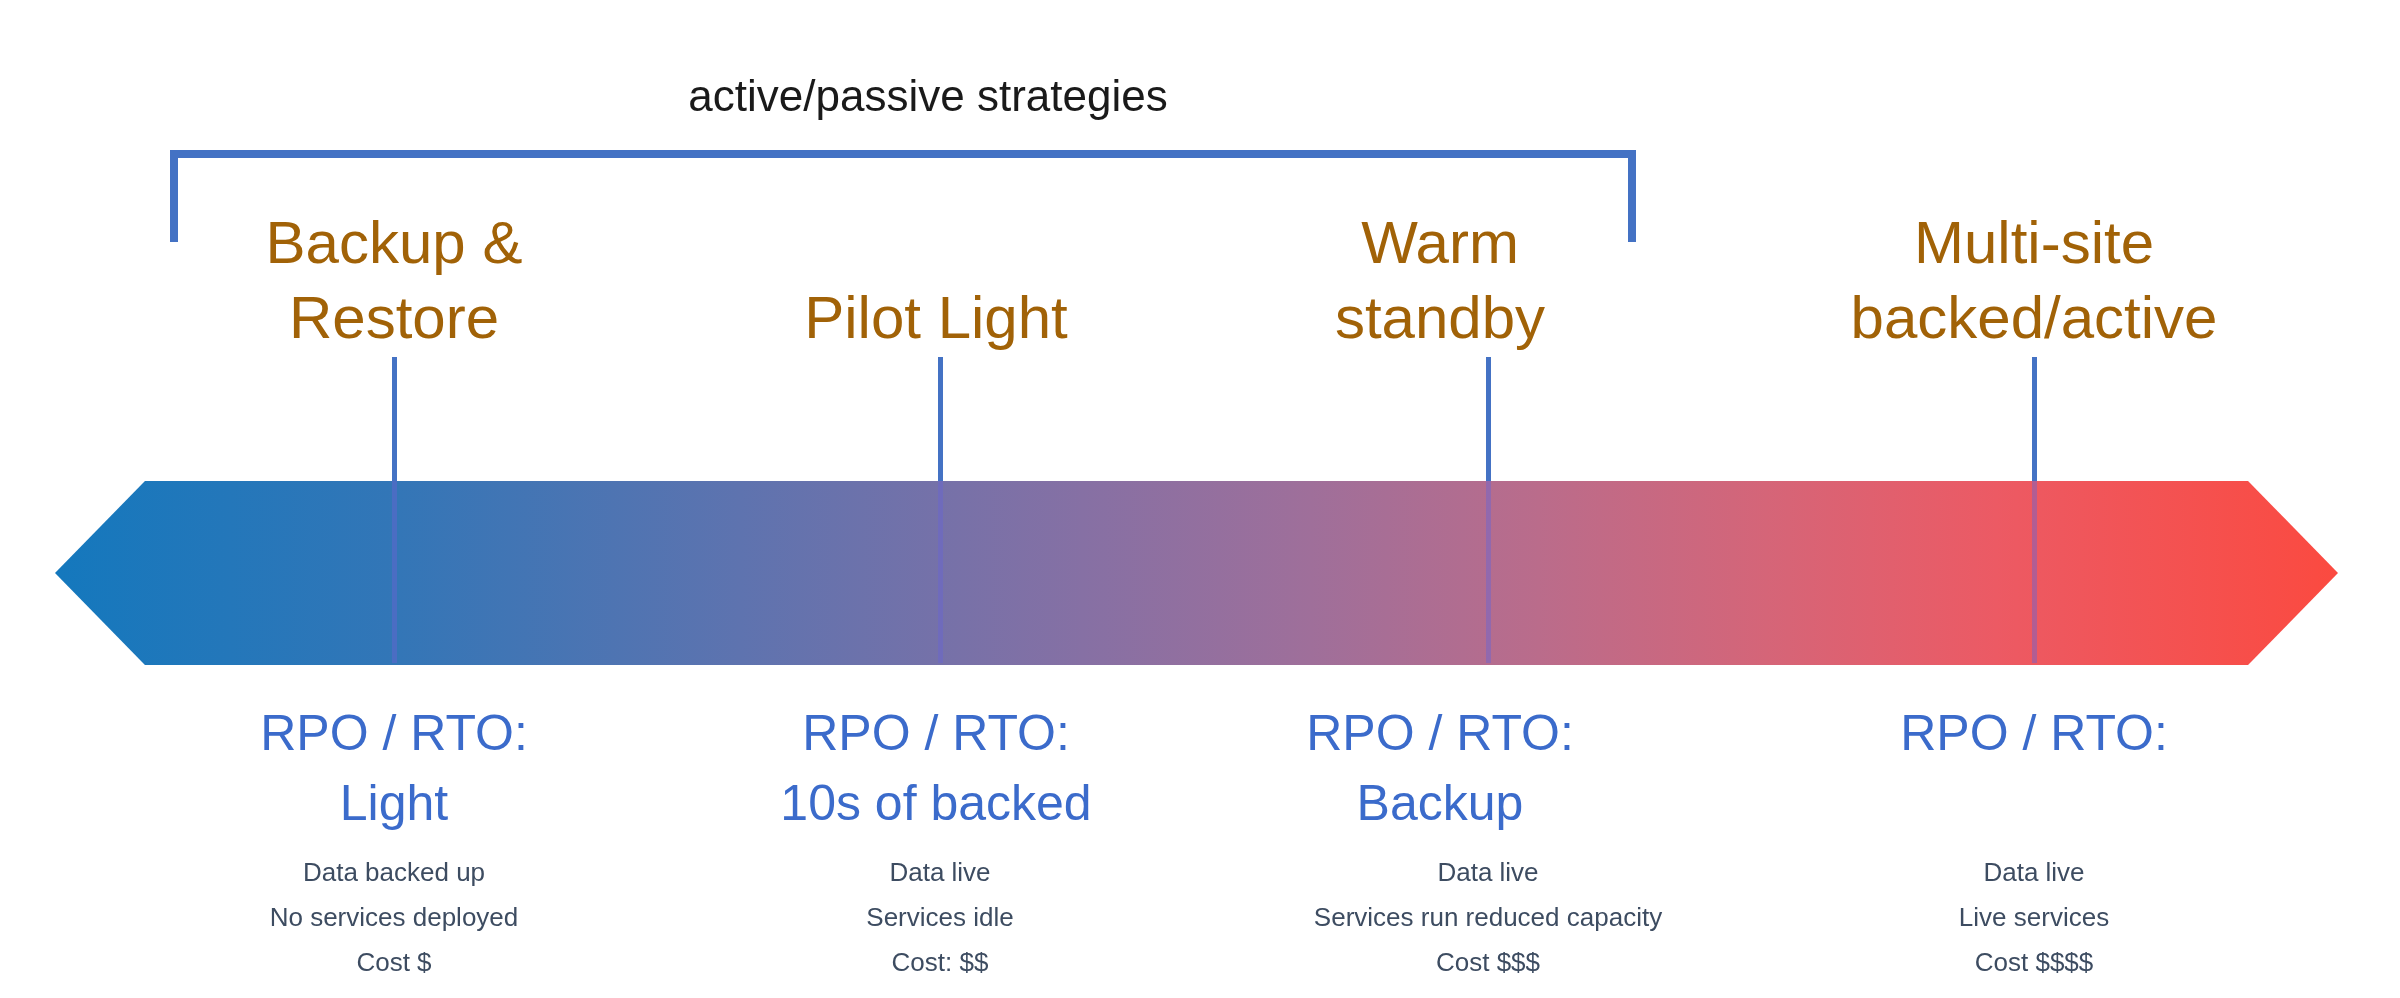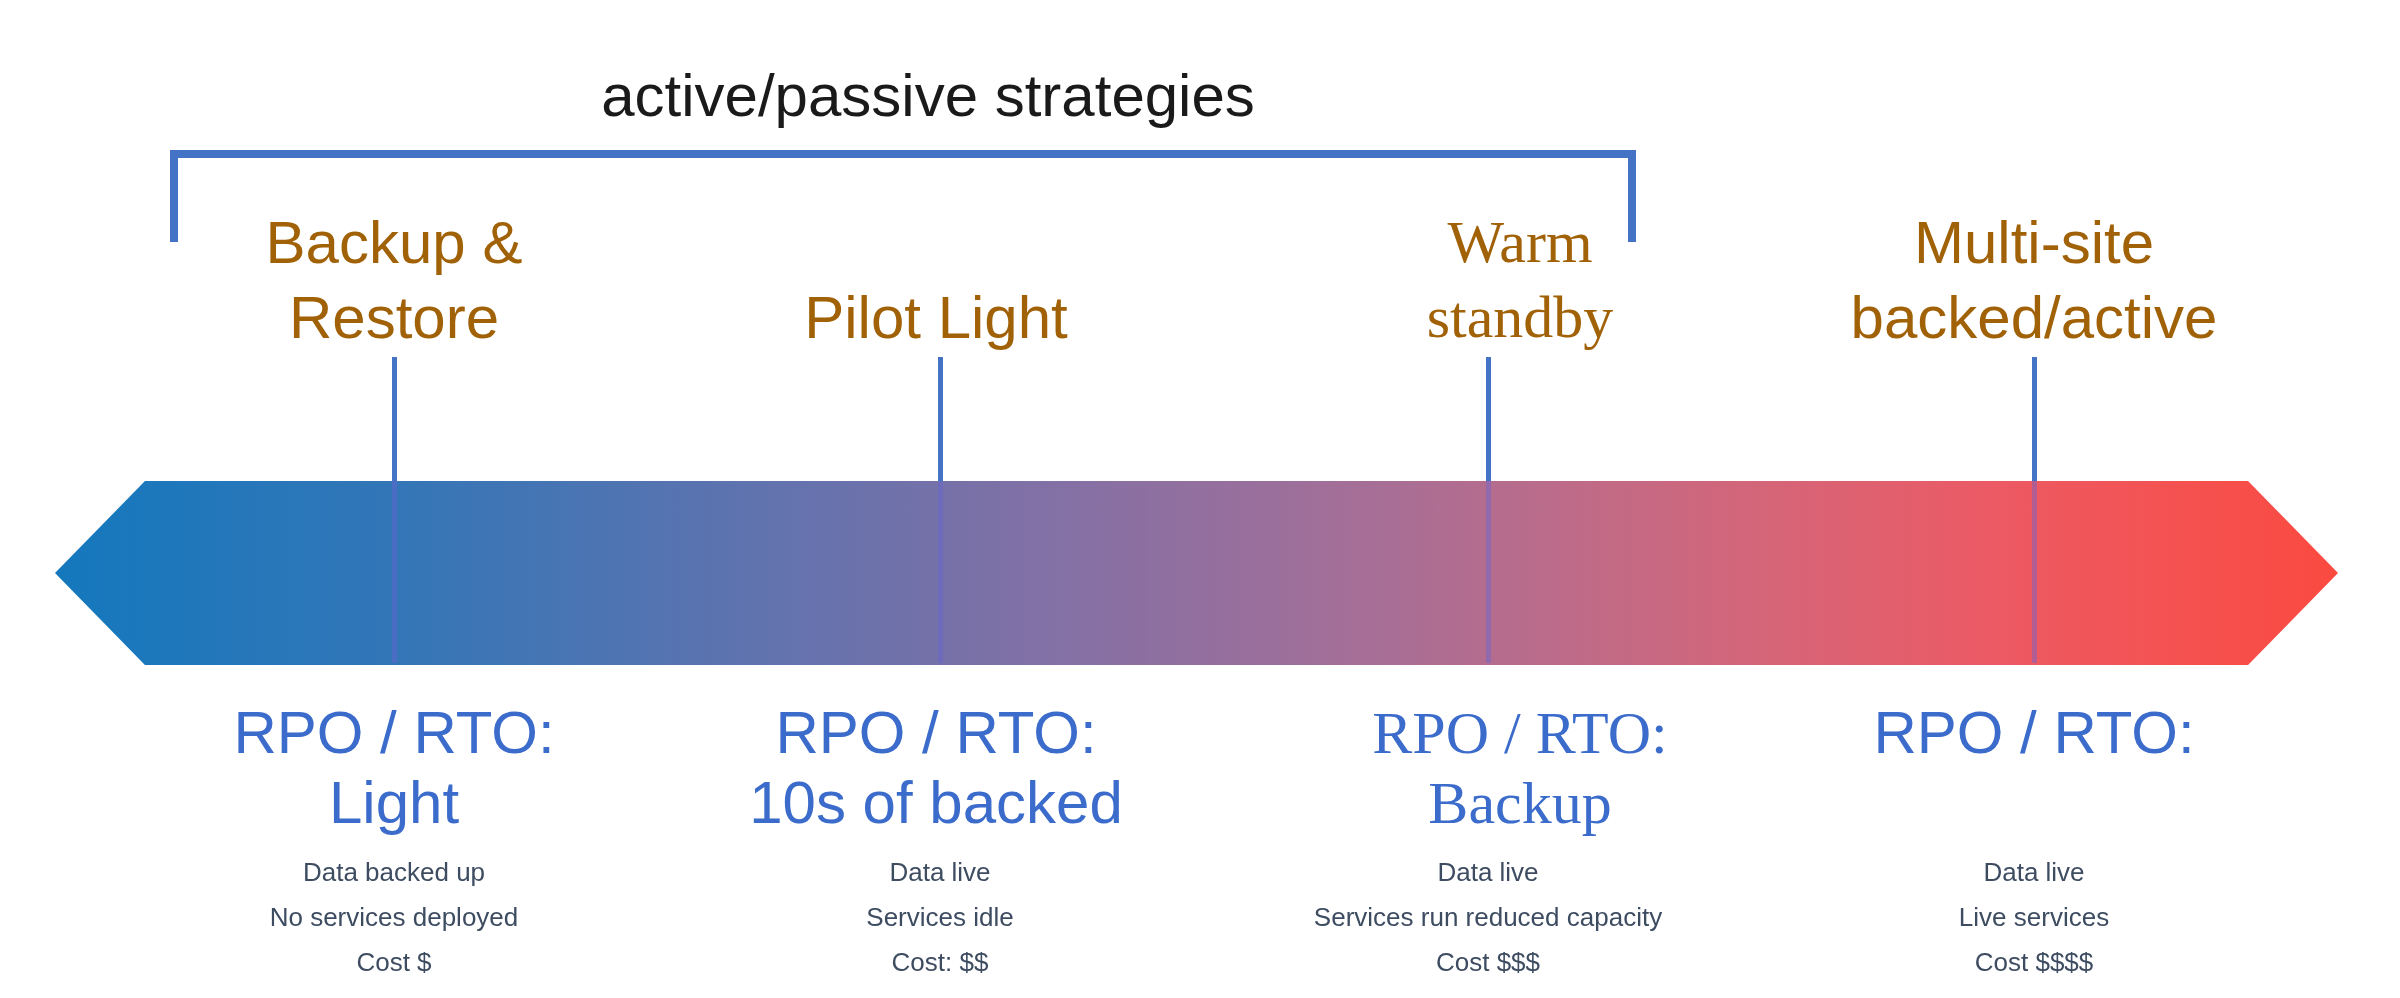--- a/index.html
+++ b/index.html
@@ -17,21 +17,21 @@
     position: relative;
     width: 2400px;
     height: 998px;
     background: #ffffff;
   }
   .title {
     position: absolute;
     left: 928px;
     top: 68px;
     transform: translateX(-50%);
-    font-size: 60px;
+    font-size: 44px;
     line-height: 56px;
     color: #1a1a1a;
     white-space: nowrap;
   }
   .bracket {
     position: absolute;
     left: 170px;
     top: 150px;
     width: 1466px;
     height: 92px;
@@ -86,39 +86,39 @@
       #EC5A64 85%,
       #FB4A40 100%);
     clip-path: polygon(0 50%, 3.94% 0, 96.06% 0, 100% 50%, 96.06% 100%, 3.94% 100%);
     z-index: 1;
   }
   .rpo {
     position: absolute;
     top: 698px;
     width: 600px;
     text-align: center;
-    font-size: 60px;
+    font-size: 50px;
     line-height: 70px;
     color: #3B6BCB;
     white-space: nowrap;
   }
   .desc {
     position: absolute;
     top: 850px;
     width: 700px;
     text-align: center;
     font-size: 26px;
     line-height: 45px;
     color: #3D4C61;
     white-space: pre-line;
   }
   
   .colx1 { left: 94px; }
   .colx2 { left: 636px; }
-  .colx3 { left: 1220px; font-family: Liberation Serif, serif; }
+  .colx3 { left: 1140px; }
   .colx4 { left: 1734px; }
   .colw1 { left: 44px; }
   .colw2 { left: 590px; }
   .colw3 { left: 1138px; }
   .colw4 { left: 1684px; }
   .cx1 { left: 392px; }
   .cx2 { left: 938px; }
   .cx3 { left: 1486px; }
   .cx4 { left: 2032px; }
 </style>

